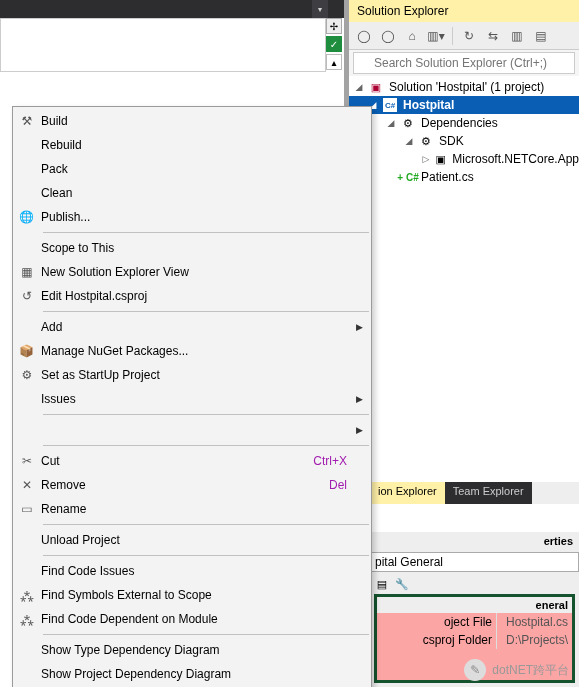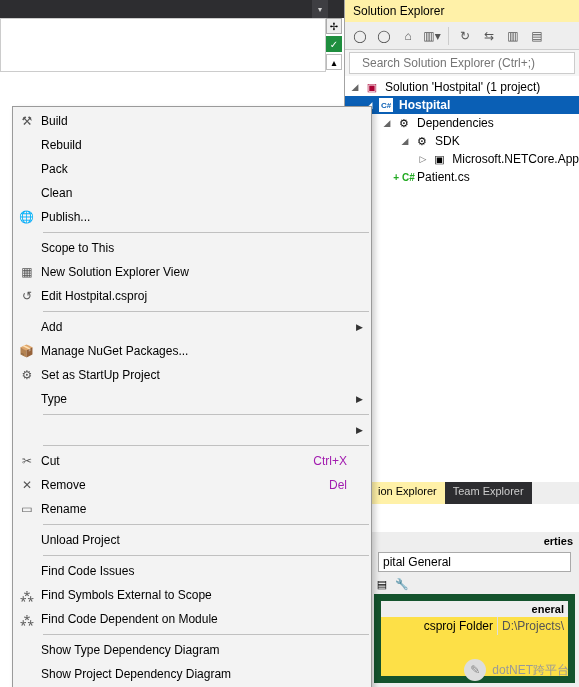--- a/index.html
+++ b/index.html
@@ -8,49 +8,49 @@
   
   .editor-zone { position:absolute; left:0; top:0; width:344px; height:687px; background:#fff; }
   .editor-tab-bar { height:18px; background:#2d2d30; }
   .editor-surface { position:absolute; left:0; top:18px; right:18px; height:54px; border:1px solid #ccc; background:#fff; }
   .editor-gutter { position:absolute; right:0; top:18px; width:18px; }
   .gutter-btn { width:16px; height:16px; border:1px solid #aaa; background:#eee; display:flex; align-items:center; justify-content:center; font-size:10px; margin-bottom:2px; }
   .gutter-green { background:#1e8e3e; color:#fff; border-color:#1e8e3e; }
   .tab-dropdown { position:absolute; right:16px; top:0; width:16px; height:18px; background:#3e3e42; color:#d0d0d0; display:flex; align-items:center; justify-content:center; font-size:8px; }
 
   
-  .sol-panel { position:absolute; left:344px; top:0; right:0; bottom:0; background:#f5f5f5; border-left:1px solid #a3a3a3; display:flex; flex-direction:column; }
+  .sol-panel { position:absolute; left:344px; top:0; right:0; bottom:0; background:#f5f5f5; border-left:5px solid #a3a3a3; display:flex; flex-direction:column; }
   .sol-title { background:#fff1a8; color:#000; padding:4px 8px; height:22px; display:flex; align-items:center; }
   .sol-toolbar { background:#eee; border-bottom:1px solid #ccc; height:28px; display:flex; align-items:center; padding:0 4px; gap:2px; }
   .tb-btn { width:22px; height:22px; display:flex; align-items:center; justify-content:center; color:#555; border:1px solid transparent; }
   .tb-sep { width:1px; height:18px; background:#ccc; margin:0 3px; }
-  .sol-search { background:#fff; border:1px solid #ccc; margin:2px 4px; height:22px; display:flex; align-items:center; padding:0 12px; }
+  .sol-search { background:#fff; border:1px solid #ccc; margin:2px 4px; height:22px; display:flex; align-items:center; padding:0 20px; }
   .sol-search input { border:none; outline:none; flex:1; font-size:12px; color:#666; background:transparent; }
   .tree { flex:1; background:#fff; overflow:auto; padding-top:2px; }
   .tree-row { height:18px; display:flex; align-items:center; gap:3px; padding-left:4px; white-space:nowrap; }
   .tree-row.selected { background:#0a5fb5; color:#fff; }
   .arrow { width:12px; text-align:center; color:#666; font-size:9px; }
   .arrow.open::before { content:"◢"; }
   .arrow.closed::before { content:"▷"; }
   .t-icon { width:16px; height:16px; display:inline-flex; align-items:center; justify-content:center; font-size:11px; }
   .bold { font-weight:bold; }
   .t-label { padding-left:2px; }
 
   
   .sol-tabs { position:absolute; left:370px; top:482px; right:0; height:22px; display:flex; background:#eee; }
   .sol-tab { padding:3px 8px; font-size:11px; }
   .sol-tab.active { background:#fff1a8; }
   .sol-tab.inactive { background:#2d2d30; color:#ccc; }
 
   
   .props { position:absolute; left:370px; top:532px; right:0; bottom:0; background:#eee; display:flex; flex-direction:column;text-align:right; }
   .props-title { background:#eee; padding:3px 6px; font-size:11px; font-weight:bold; }
-  .props-combo { margin:2px 8px; height:20px; border:1px solid #aaa; background:#fff; display:flex; align-items:center; padding:0 4px; font-size:11px; }
+  .props-combo { margin:2px 0; height:20px; border:1px solid #aaa; background:#fff; display:flex; align-items:center; padding:0 4px; font-size:11px; }
   .props-tool { margin:2px 4px; display:flex; gap:4px; }
-  .props-grid { flex:1; background:#fde047; margin:0 4px 4px 4px; border:7px solid #14532d; }
+  .props-grid { flex:1; background:#fca5a5; margin:0 4px 4px 4px; border:3px solid #14532d; }
   .cat-row { background:#eee; padding:2px 4px; font-weight:bold; font-size:11px; }
   .prop-row { display:flex; height:18px; font-size:11px; }
   .prop-k { width:120px; padding:2px 4px; border-right:1px solid #ddd; }
   .prop-v { flex:1; padding:2px 4px; color:#555; }
 
   
   .ctx { position:absolute; left:12px; top:106px; width:360px; background:#f3f3f3; border:1px solid #9a9a9a; box-shadow:3px 3px 6px rgba(0,0,0,.2); padding:2px 0; }
   .ctx-item { height:24px; display:flex; align-items:center; position:relative; }
   .ctx-icon { width:28px; display:flex; align-items:center; justify-content:center; color:#555; }
   .ctx-label { flex:1; }
@@ -136,20 +136,24 @@
   <div class="props-combo">
     <span>pital  General</span>
   </div>
   <div class="props-tool">
     <span class="t-icon">▤</span>
     <span class="t-icon">🔧</span>
   </div>
   <div class="props-grid">
     <div class="cat-row">eneral</div>
     <div class="prop-row">
+      <div class="prop-k">oject File</div>
+      <div class="prop-v">Hostpital.cs</div>
+    </div>
+    <div class="prop-row">
       <div class="prop-k">csproj Folder</div>
       <div class="prop-v">D:\Projects\</div>
     </div>
   </div>
 </div>
 
 <div class="ctx" id="ctx">
     <div class="ctx-item">
       <div class="ctx-icon">⚒</div>
       <div class="ctx-label">Build</div>
@@ -192,21 +196,21 @@
     <div class="ctx-item">
       <div class="ctx-icon">📦</div>
       <div class="ctx-label">Manage NuGet Packages...</div>
     </div>
     <div class="ctx-item">
       <div class="ctx-icon">⚙</div>
       <div class="ctx-label">Set as StartUp Project</div>
     </div>
     <div class="ctx-item">
       <div class="ctx-icon"></div>
-      <div class="ctx-label">Type</div>
+      <div class="ctx-label">Issues</div>
       <div class="ctx-arrow">▶</div>
     </div>
     <div class="ctx-sep"></div>
     <div class="ctx-item">
       <div class="ctx-icon"></div>
       <div class="ctx-arrow">▶</div>
     </div>
     <div class="ctx-sep"></div>
     <div class="ctx-item">
       <div class="ctx-icon">✂</div>

